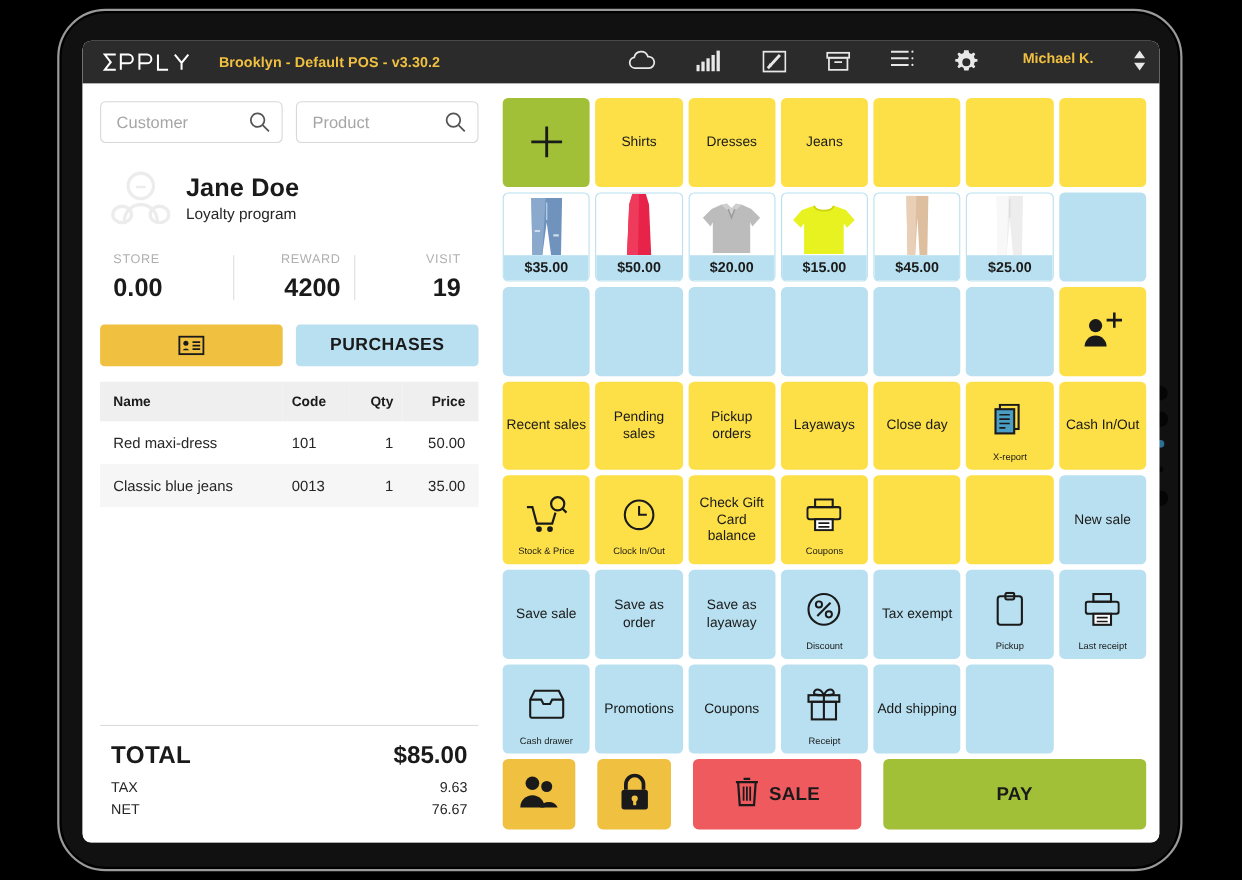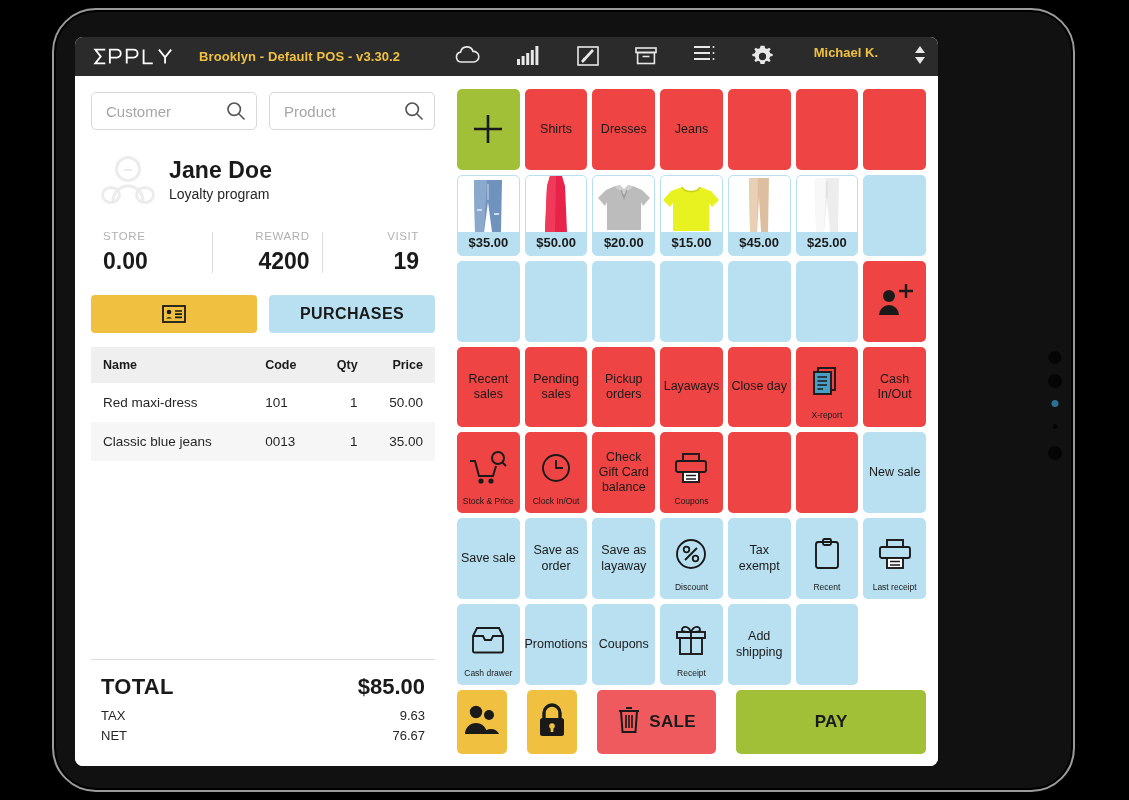--- a/index.html
+++ b/index.html
@@ -28,21 +28,21 @@
   }
   .bd1 { top: 341px; width: 13px; height: 13px; background:#050505; }
   .bd2 { top: 364px; width: 14px; height: 14px; background:#050505; }
   .bd3 { top: 390px; width: 7px;  height: 7px;  background:#2b6f94; }
   .bd4 { top: 414px; width: 5px;  height: 5px;  background:#050505; }
   .bd5 { top: 436px; width: 14px; height: 14px; background:#050505; }
 
   .screen {
     position: absolute;
     left: 21px; top: 27px;
-    width: 863px; height: 729px;
+    width: 979px; height: 729px;
     background: #fff;
     border-radius: 8px;
     overflow: hidden;
     display: flex;
     flex-direction: column;
   }
 
   
   .topbar {
     height: 39px;
@@ -164,21 +164,21 @@
   .cell {
     border-radius: 5px;
     display: flex; flex-direction: column;
     align-items: center; justify-content: center;
     font-size: 12.5px; color: #1a1a1a;
     text-align: center; line-height: 1.22;
     padding: 3px;
     position: relative;
     overflow: hidden;
   }
-  .blue { background: #ef4444; }
+  .blue { background: #fde047; }
   .lblue { background: #b8e0f0; }
   .green { background: #a2c037; }
   .yellow { background: #f0c040; }
   .red { background: #ef5a5f; }
 
   .cell .sublabel { font-size: 8.5px; position: absolute; bottom: 7px; left:0; right:0; }
   .cell .ico { display: flex; align-items: center; justify-content: center; }
 
   
   .prod {
@@ -582,21 +582,21 @@
             <div class="cell lblue">
               <span>Tax exempt</span>
             </div>
             <div class="cell lblue">
               <span class="ico" style="margin-bottom: 10px;">
                 <svg width="26" height="32" viewBox="0 0 26 32">
                   <rect x="2" y="4" width="22" height="26" rx="2.5" fill="none" stroke="#1a1a1a" stroke-width="1.9"></rect>
                   <rect x="9" y="1" width="8" height="6" rx="1.5" fill="none" stroke="#1a1a1a" stroke-width="1.9"></rect>
                 </svg>
               </span>
-              <span class="sublabel">Recent</span>
+              <span class="sublabel">Pickup</span>
             </div>
             <div class="cell lblue">
               <span class="ico" style="margin-bottom: 10px;">
                 <svg width="32" height="30" viewBox="0 0 32 30">
                   <rect x="8" y="1" width="16" height="7" fill="none" stroke="#1a1a1a" stroke-width="1.9"></rect>
                   <rect x="1" y="8" width="30" height="11" rx="2" fill="none" stroke="#1a1a1a" stroke-width="1.9"></rect>
                   <rect x="8" y="19" width="16" height="10" fill="#fff" stroke="#1a1a1a" stroke-width="1.9"></rect>
                   <path d="M11 22.5 H21 M11 26 H21" stroke="#1a1a1a" stroke-width="1.5"></path>
                 </svg>
               </span>

